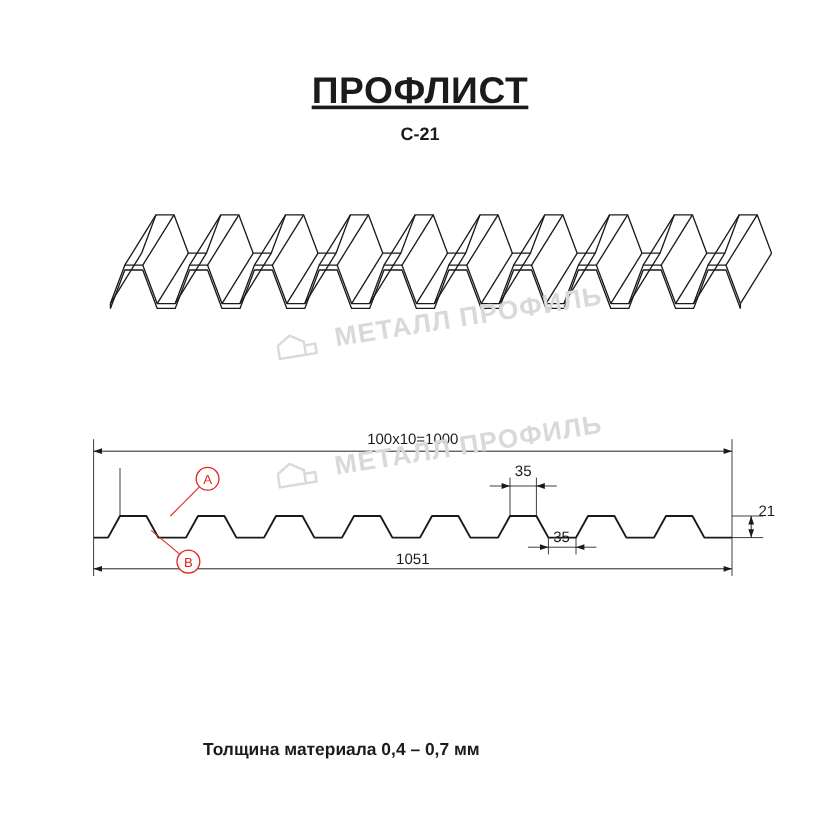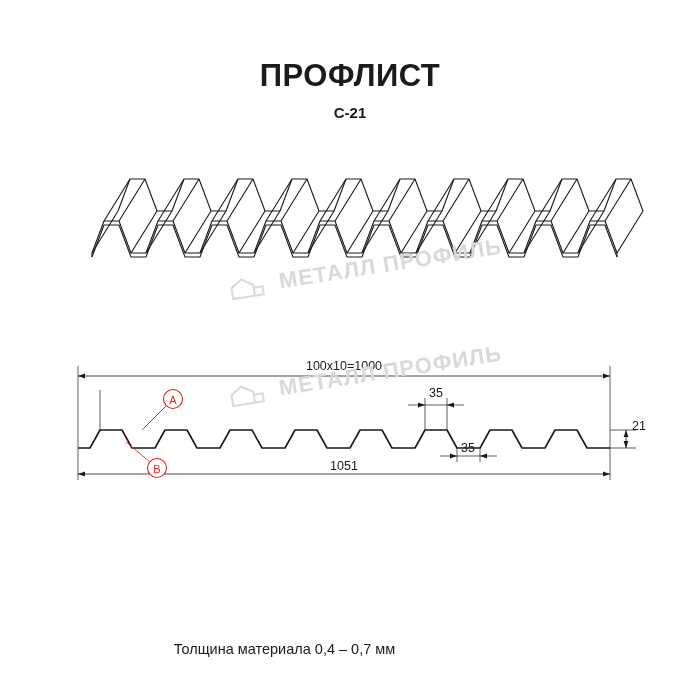--- a/index.html
+++ b/index.html
@@ -23,20 +23,21 @@
   .title {
     position: absolute;
     top: 58px;
     left: 0;
     width: 700px;
     text-align: center;
     font-size: 31px;
     font-weight: bold;
     letter-spacing: 0.5px;
     color: #1b1b1b;
+    text-decoration: underline;
   }
   .subtitle {
     position: absolute;
     top: 104px;
     left: 0;
     width: 700px;
     text-align: center;
     font-size: 15px;
     font-weight: bold;
     color: #1b1b1b;
@@ -56,23 +57,22 @@
     height: 145px;
     text-align: center;
   }
   .footnote {
     position: absolute;
     top: 617px;
     left: 0;
     width: 569px;
     text-align: center;
     font-size: 14.5px;
-    font-weight: normal;
+    font-weight: bold;
     color: #1b1b1b;
-    margin-top: 24px;
   }
   .wm {
     position: absolute;
     pointer-events: none;
     color: #d9d9d9;
     font-weight: bold;
     letter-spacing: 1px;
     white-space: nowrap;
   }
   .wm1 {

